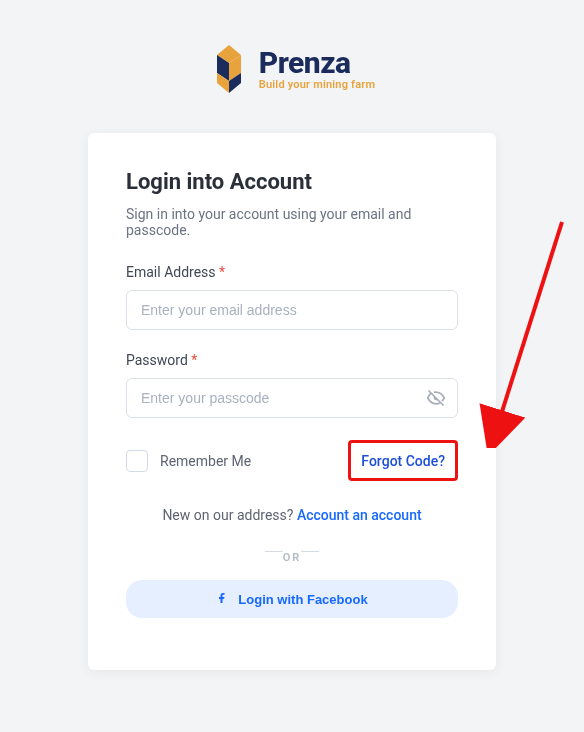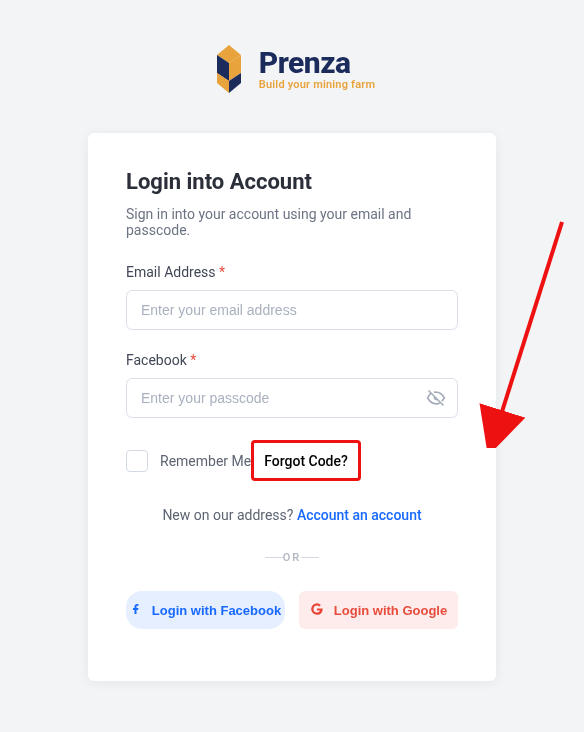--- a/index.html
+++ b/index.html
@@ -87,20 +87,21 @@
     top: 50%;
     transform: translateY(-50%);
     width: 20px;
     height: 20px;
     cursor: pointer;
     color: #a6adb9;
   }
   .row {
     display: flex;
     align-items: center;
+    justify-content: space-between;
     margin-bottom: 26px;
   }
   .remember {
     display: flex;
     align-items: center;
     gap: 12px;
   }
   .chk {
     width: 22px;
     height: 22px;
@@ -113,21 +114,21 @@
     font-size: 14px;
     color: #5d6472;
   }
   .forgot-wrap {
     border: 3px solid #e11;
     border-radius: 4px;
     padding: 8px 10px;
   }
   .forgot {
     font-size: 14px;
-    color: #000000;
+    color: #1d4ed8;
     font-weight: 500;
     text-decoration: none;
     cursor: pointer;
   }
   .login-btn {
     width: 100%;
     height: 42px;
     background: #1769ff;
     color: #fff;
     border: none;
@@ -144,23 +145,22 @@
     margin-bottom: 28px;
   }
   .newuser a {
     color: #1769ff;
     font-weight: 500;
     text-decoration: none;
     cursor: pointer;
   }
   .divider {
     display: flex;
-    align-items: center;
     justify-content: center;
-    margin-bottom: 27px;
+    margin-bottom: 16px;
     color: #b5bbc6;
     font-size: 11px;
     font-weight: 600;
     letter-spacing: 2px;
   }
   .divider-line {
     width: 18px;
     height: 1px;
     background: #d4dae3;
   }
@@ -224,21 +224,21 @@
         <span>Email Address</span>
         <span class="req">*</span>
       </label>
       <div class="input-wrap">
         <input class="input" type="text" placeholder="Enter your email address" style="">
       </div>
     </div>
 
     <div class="field">
       <label class="label">
-        <span>Facebook</span>
+        <span>Password</span>
         <span class="req">*</span>
       </label>
       <div class="input-wrap">
         <input class="input" type="password" placeholder="Enter your passcode" style="">
         <span class="eye">
           <svg viewBox="0 0 24 24" width="20" height="20" fill="none" stroke="currentColor" stroke-width="2">
             <path d="M3 3l18 18"></path>
             <path d="M10.6 10.6a2 2 0 002.8 2.8"></path>
             <path d="M9.4 5.1A9.8 9.8 0 0112 5c6 0 10 7 10 7a17 17 0 01-3.1 3.7M6.1 6.1A17 17 0 002 12s4 7 10 7a9.8 9.8 0 004.6-1.1"></path>
           </svg>
@@ -269,28 +269,20 @@
 
     <div class="social-row">
       <button class="social-btn fb">
         <span>
           <svg viewBox="0 0 24 24" width="12" height="14" fill="currentColor">
               <path d="M13 22v-8h3l1-4h-4V7.5c0-1.1.3-2 2-2h2V2h-3c-3 0-5 1.8-5 5v3H6v4h3v8h4z"></path>
             </svg>
         </span>
         <span>Login with Facebook</span>
       </button>
-      <button class="social-btn gg">
-        <span>
-          <svg viewBox="0 0 24 24" width="14" height="14">
-              <path fill="#EA4335" d="M12 11v3.6h5.1c-.5 2-2.3 3.4-5.1 3.4A6 6 0 1 1 12 6c1.6 0 3 .6 4 1.6l2.6-2.6A9.9 9.9 0 0 0 12 2a10 10 0 1 0 0 20c5.8 0 9.6-4 9.6-9.6 0-.6 0-1-.1-1.4H12z"></path>
-            </svg>
-        </span>
-        <span>Login with Google</span>
-      </button>
     </div>
   </div>
 </div>
 
 <svg class="arrow-svg" viewBox="0 0 100 230">
   <defs>
     <marker id="ah" markerWidth="12" markerHeight="12" refX="2" refY="6" orient="auto">
       <path d="M0,0 L12,6 L0,12 z" fill="#e11"></path>
     </marker>
   </defs>

